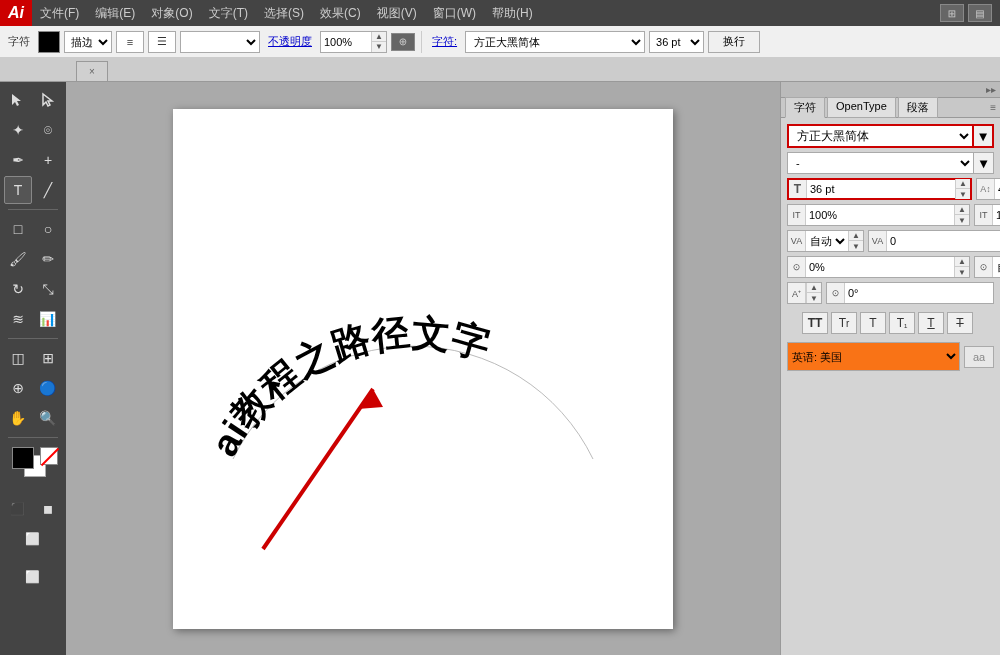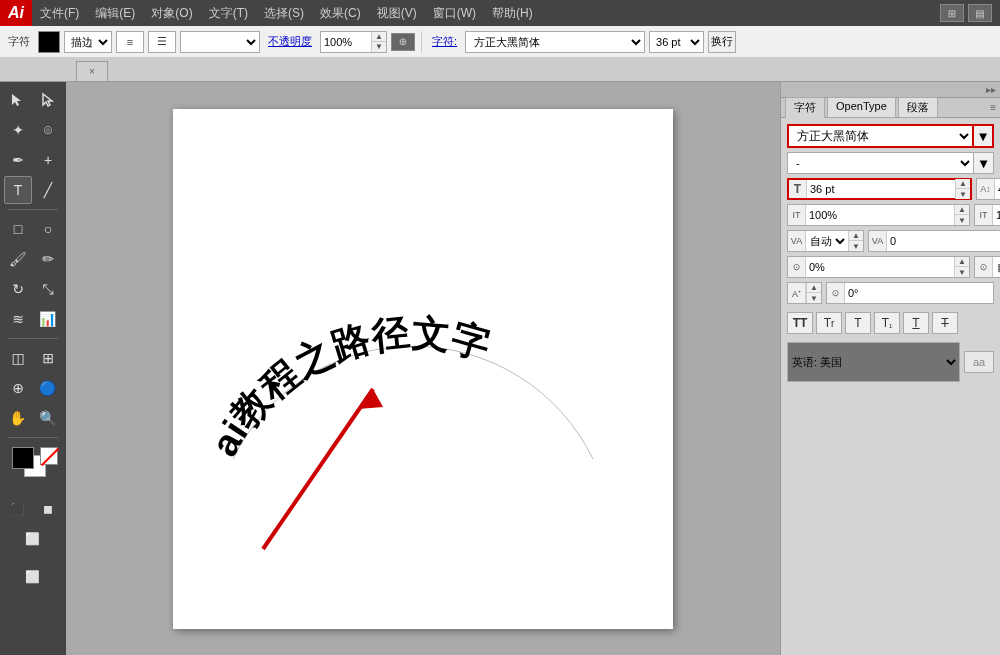--- a/index.html
+++ b/index.html
@@ -71,21 +71,21 @@
     .toolbar-font-select {
       height: 22px; border: 1px solid #aaa; background: #fff;
       font-size: 11px; padding: 0 4px; width: 180px;
     }
     .toolbar-size-select {
       height: 22px; border: 1px solid #aaa; background: #fff;
       font-size: 11px; padding: 0 2px; width: 55px;
     }
     .toolbar-end-btn {
       height: 22px; border: 1px solid #aaa; background: #f0f0f0;
-      font-size: 11px; padding: 0 2px; cursor: pointer;
+      font-size: 11px; padding: 0 14px; cursor: pointer;
     }
 
     
     #tab-bar {
       background: #ccc; height: 24px; display: flex; align-items: flex-end; padding-left: 76px;
       border-bottom: 1px solid #999;
     }
     .tab {
       background: #e8e8e8; border: 1px solid #999; border-bottom: none;
       height: 20px; line-height: 20px; padding: 0 12px;
@@ -177,28 +177,28 @@
       font-size: 12px; padding: 0 4px; cursor: pointer;
     }
     .panel-style-select {
       width: 100%; height: 22px; border: 1px solid #aaa; background: #fff;
       font-size: 11px; padding: 0 4px;
     }
     .panel-size-highlight {
       border: 2px solid #cc0000; background: #fff;
     }
 
-    .panel-icon-row { display: flex; gap: 3px; align-items: flex-end; margin: 4px 0; }
+    .panel-icon-row { display: flex; gap: 3px; align-items: flex-end; margin: 4px 15px; }
     .panel-icon-btn {
       width: 26px; height: 22px; border: 1px solid #aaa; background: #f0f0f0;
       cursor: pointer; display: flex; align-items: center; justify-content: center;
       font-size: 11px; color: #333;
     }
     .panel-lang-select {
-      height: 40px; border: 1px solid #aaa; background: #737373;
+      height: 29px; border: 1px solid #aaa; background: #f97316;
       font-size: 11px; flex: 1;
     }
     .panel-aa-box {
       width: 30px; height: 22px; border: 1px solid #aaa; background: #e8e8e8;
       display: flex; align-items: center; justify-content: center; font-size: 11px; color: #888; text-align: center;
     }
 
     
     #color-swatches {
       display: flex; flex-direction: column; align-items: center; gap: 2px; margin-top: 4px;

